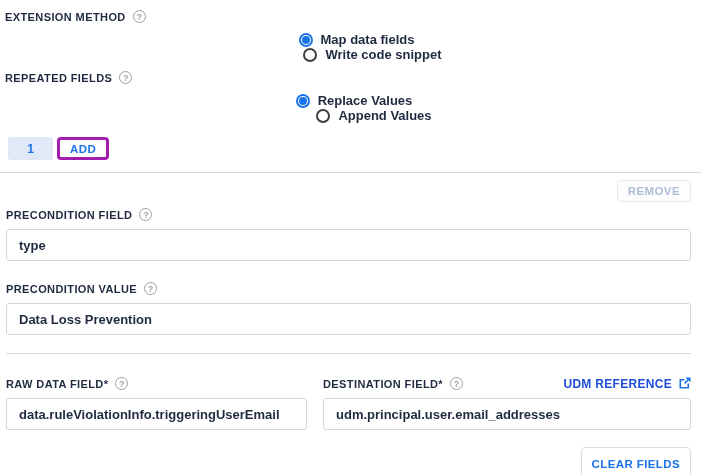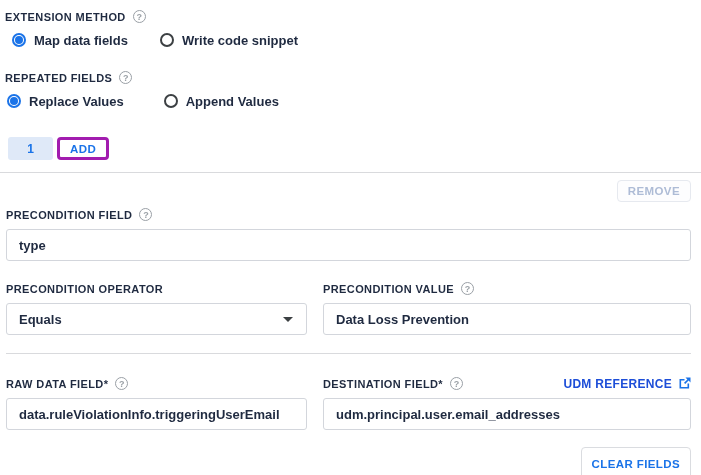--- a/index.html
+++ b/index.html
@@ -22,21 +22,21 @@
     color: #1f2a40;
   }
   .help-icon {
     display: inline-flex; align-items: center; justify-content: center;
     width: 13px; height: 13px; margin-left: 7px;
     border: 1px solid #9aa0a6; border-radius: 50%;
     color: #9aa0a6; font-size: 9px; font-weight: 700; letter-spacing: 0;
     cursor: default;
   }
 
-  .radio-row { display: flex; align-items: center; margin-top: 9px; height: 16px; }
+  .radio-row { display: flex; align-items: center; margin-top: 9px; height: 16px; flex-direction: column; }
   .radio-option { display: flex; align-items: center; cursor: pointer; }
   .radio-circle {
     width: 14px; height: 14px; border-radius: 50%;
     border: 2px solid #3c4043; background: #fff;
     display: inline-flex; align-items: center; justify-content: center;
     flex: none;
   }
   .radio-option.selected .radio-circle { border-color: #1a73e8; }
   .radio-option.selected .radio-circle::after {
     content: ""; width: 8px; height: 8px; border-radius: 50%; background: #1a73e8;
@@ -179,29 +179,20 @@
       <button class="remove-button">REMOVE</button>
     </div>
 
     <div class="section-label-row field-label-row">
       <span>PRECONDITION FIELD</span>
       <span class="help-icon">?</span>
     </div>
     <input class="text-input" type="text" value="type" style="">
 
     <div class="two-col">
-      <div class="col-left">
-        <div class="section-label-row grid-labels">
-          <span>PRECONDITION OPERATOR</span>
-        </div>
-        <div class="select-box">
-          <span>Equals</span>
-          <span class="caret"></span>
-        </div>
-      </div>
       <div class="col-right">
         <div class="section-label-row grid-labels">
           <span>PRECONDITION VALUE</span>
           <span class="help-icon">?</span>
         </div>
         <input class="text-input" type="text" value="Data Loss Prevention" style="">
       </div>
     </div>
 
     <hr class="divider2">

